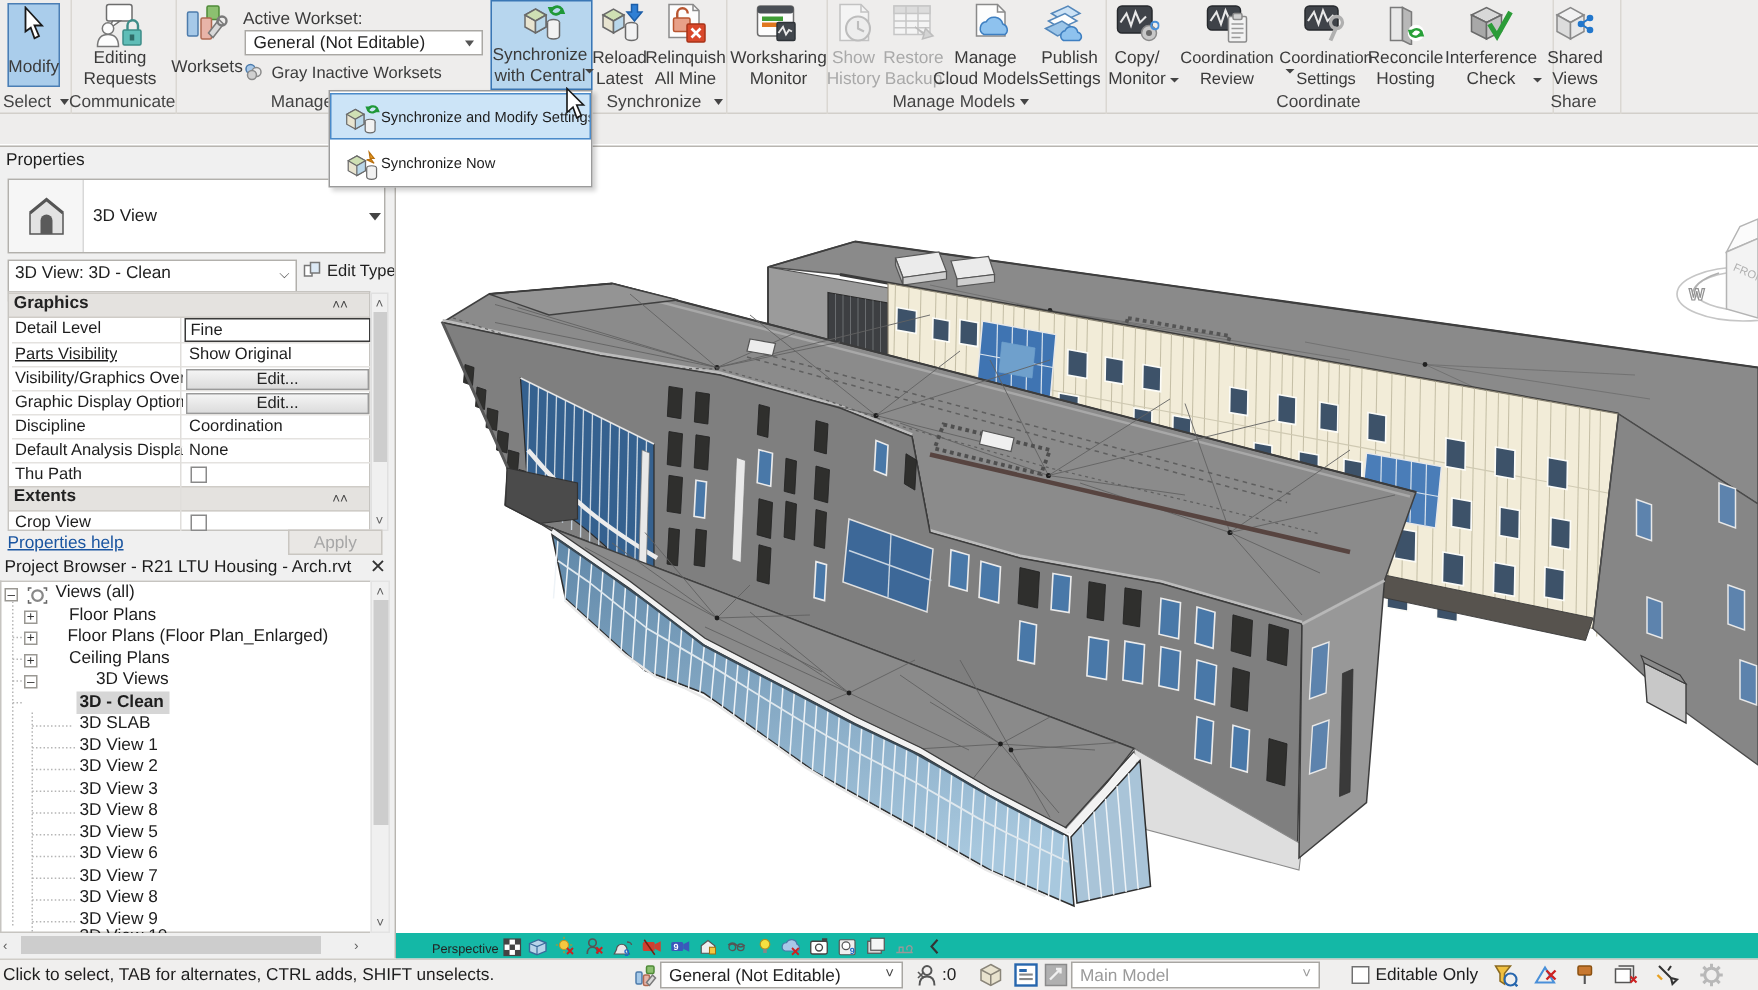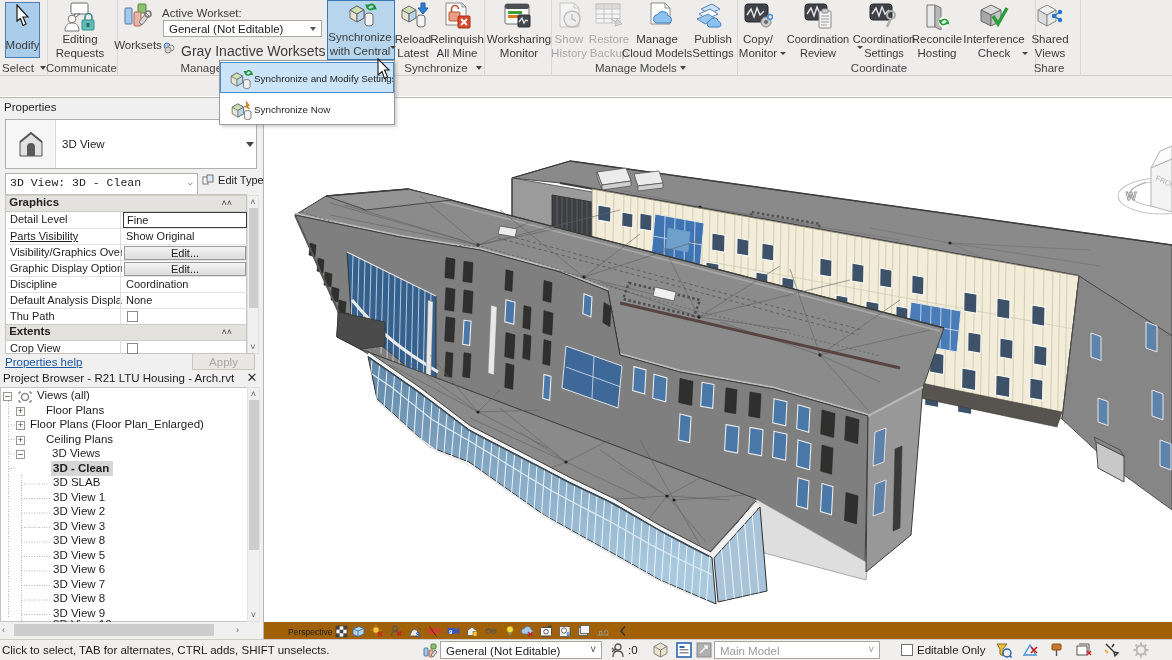--- a/index.html
+++ b/index.html
@@ -26,21 +26,21 @@
 .cbox { position:absolute; width:11px; height:11px; background:#fff; border:1px solid #8a8a8a; }
 
 .titem { position:absolute; left:0; font-size:11.5px; color:#1d1d1d; white-space:nowrap; }
 .pm { position:absolute; width:9px; height:9px; border:1px solid #9a9893; background:#fff; font-size:9px; line-height:7px; text-align:center; color:#333; }
 .sbthumb { background:#cdcdcd; }
 .sbarrow { color:#606060; font-size:9px; text-align:center; }
 
 #statusbar { position:absolute; left:0; top:639px; width:1172px; height:21px; background:#f0efee; border-top:1px solid #d0cdc8; font-size:11.5px; color:#1d1d1d; }
 
 #canvas { position:absolute; left:263px; top:97px; width:909px; height:542px; background:#ffffff; border-top:1px solid #b8b5b0; border-left:1px solid #b8b5b0; }
-#vctrl { position:absolute; left:0px; top:524px; width:909px; height:18px; background:#a16207; font-size:11px; color:#222; }
+#vctrl { position:absolute; left:0px; top:524px; width:909px; height:18px; background:#14b8a6; font-size:11px; color:#222; }
 
 #ddmenu { position:absolute; left:219px; top:60px; width:176px; height:65px; background:#fff; border:1px solid #9b9b9b; box-shadow:2px 2px 3px rgba(0,0,0,0.18); z-index:50; }
 .mitem { position:absolute; left:1px; width:172px; height:31px; font-size:11.5px; color:#1d1d1d; overflow:hidden; }
 </style>
 </head>
 <body>
 <div id="app">
 <div id="ribbon">
       <div class="panelrow"></div>
 
@@ -77,21 +77,21 @@
 <div class="abs" style="left:162px;top:7px;font-size:11.5px;color:#3b3b3b;">Active Workset:</div>
 <div class="combo" style="left:163px;top:20px;width:159px;height:17px;">
         <span style="position:absolute;left:5px;top:2px;">General (Not Editable)</span>
         <span class="arr"></span>
       </div>
 <svg class="abs" style="left:163px;top:42px;" width="13" height="12" viewBox="0 0 13 12">
         <circle cx="4" cy="4" r="3" fill="#a8c8e8" stroke="#4c7bab"></circle>
         <circle cx="8" cy="6" r="3" fill="#e8e8e8" stroke="#8a8a8a"></circle>
         <circle cx="5" cy="8" r="3" fill="#d0d0d0" stroke="#8a8a8a"></circle>
       </svg>
-<div class="abs" style="left:181px;top:43px;font-size:14px;color:#3b3b3b;">Gray Inactive Worksets</div>
+<div class="abs" style="left:181px;top:43px;font-size:11px;color:#3b3b3b;">Gray Inactive Worksets</div>
 <div class="rgroup-label" style="left:177px;width:60px;">Manage C</div>
 
 <div class="abs" style="left:327px;top:0px;width:68px;height:60px;background:#b7d6ee;border:1px solid #3a77b5;"></div>
 <svg class="abs" style="left:347px;top:2px;" width="30" height="28" viewBox="0 0 30 28">
         <path d="M10 4 L17 8 L17 16 L10 20 L3 16 L3 8 Z" fill="#e8e4d0" stroke="#6a6a6a"></path>
         <path d="M3 8 L10 12 L17 8" fill="none" stroke="#6a6a6a"></path>
         <path d="M10 12 L10 20" fill="none" stroke="#6a6a6a"></path>
         <path d="M3 8 L10 4 L17 8 L10 12 Z" fill="#cfe0b4" stroke="#6a6a6a"></path>
         <path d="M10 12 L17 8 L17 16 L10 20 Z" fill="#b9d7ea" stroke="#6a6a6a"></path>
         <ellipse cx="22" cy="13" rx="4" ry="2" fill="#f2f2f2" stroke="#6a6a6a"></ellipse>
@@ -238,21 +238,21 @@
 <div class="abs" style="left:5px;top:21px;width:252px;height:50px;background:#fff;border:1px solid #b2b0ac;"></div>
 <div class="abs" style="left:6px;top:22px;width:50px;height:48px;background:#f6f6f6;border-right:1px solid #d8d8d8;"></div>
 <svg class="abs" style="left:14px;top:30px;" width="34" height="32" viewBox="0 0 34 32">
         <path d="M6 14 L17 5 L28 14 L28 28 L6 28 Z" fill="#e2e2e2" stroke="#555"></path>
         <path d="M6 14 L17 5 L28 14" fill="none" stroke="#555" stroke-width="2"></path>
         <path d="M13 28 V19 a4 4 0 0 1 8 0 V28 Z" fill="#5a5a5a"></path>
       </svg>
 <div class="abs" style="left:62px;top:40px;font-size:11.5px;color:#1d1d1d;">3D View</div>
 <div class="abs" style="left:246px;top:44px;width:0;height:0;border-left:4px solid transparent;border-right:4px solid transparent;border-top:5px solid #444;"></div>
 
-<div class="combo" style="left:5px;top:75px;width:193px;height:28px;border-color:#b2b0ac;font-family:Liberation Mono, monospace;">
+<div class="combo" style="left:5px;top:75px;width:193px;height:28px;border-color:#b2b0ac;">
         <span style="position:absolute;left:4px;top:2px;">3D View: 3D - Clean</span>
         <span style="position:absolute;right:4px;top:3px;color:#555;font-size:9px;">⌵</span>
       </div>
 <div class="abs" style="left:202px;top:76px;width:62px;height:16px;font-size:11px;color:#1d1d1d;white-space:nowrap;"><svg width="13" height="12" viewBox="0 0 13 12" style="vertical-align:-2px;">
           <rect x="1" y="3" width="5" height="7" fill="#fff" stroke="#777"></rect>
           <rect x="5" y="1" width="6" height="7" fill="#dce9f5" stroke="#777"></rect>
         </svg> Edit Type</div>
 
 <div class="abs" style="left:5px;top:96px;width:242px;height:160px;background:#fff;border:1px solid #c6c4c0;"></div>
 <div class="psec" style="top:97px;left:6px;width:240px;">&nbsp;Graphics<span style="position:absolute;right:14px;top:2px;font-weight:normal;font-size:9px;color:#444;">˄˄</span></div>
@@ -335,23 +335,23 @@
 <line x1="21.5" y1="227.5" x2="50" y2="227.5"></line>
 <line x1="21.5" y1="242" x2="50" y2="242"></line>
 <line x1="21.5" y1="253" x2="50" y2="253"></line>
 </g>
 </svg>
 <div class="titem" style="left:3px;top:19px;"><span class="pm" style="left:0px;top:3px;">–</span><svg style="position:absolute;left:14px;top:1px;" width="16" height="14" viewBox="0 0 16 14">
           <path d="M2 4 V2 H4 M12 2 H14 V4 M14 10 V12 H12 M4 12 H2 V10" fill="none" stroke="#666"></path>
           <circle cx="8" cy="7" r="3.5" fill="none" stroke="#888" stroke-width="1.5"></circle>
         </svg><span style="margin-left:34px;">Views (all)</span></div>
 <div class="titem" style="left:16px;top:33.5px;"><span class="pm" style="left:0px;top:3px;">+</span><span style="margin-left:30px;">Floor Plans</span></div>
-<div class="titem" style="left:16px;top:48px;"><span class="pm" style="left:0px;top:3px;">+</span><span style="margin-left:14px;">Floor Plans (Floor Plan_Enlarged)</span></div>
+<div class="titem" style="left:16px;top:48px;"><span class="pm" style="left:0px;top:3px;">+</span><span style="margin-left:29px;">Floor Plans (Floor Plan_Enlarged)</span></div>
 <div class="titem" style="left:16px;top:62.5px;"><span class="pm" style="left:0px;top:3px;">+</span><span style="margin-left:30px;">Ceiling Plans</span></div>
-<div class="titem" style="left:16px;top:77px;"><span class="pm" style="left:0px;top:3px;">–</span><span style="margin-left:36px;">3D Views</span></div>
+<div class="titem" style="left:16px;top:77px;"><span class="pm" style="left:0px;top:3px;">–</span><span style="margin-left:48px;">3D Views</span></div>
 <div class="titem" style="left:51px;top:91.5px;font-weight:bold;"><span style="background:#d6d6d6;padding:1px 4px 2px 2px;">3D - Clean</span></div>
 <div class="titem" style="left:53px;top:106px;">3D SLAB</div>
 <div class="titem" style="left:53px;top:120.5px;">3D View 1</div>
 <div class="titem" style="left:53px;top:135px;">3D View 2</div>
 <div class="titem" style="left:53px;top:149.5px;">3D View 3</div>
 <div class="titem" style="left:53px;top:164px;">3D View 8</div>
 <div class="titem" style="left:53px;top:178.5px;">3D View 5</div>
 <div class="titem" style="left:53px;top:193px;">3D View 6</div>
 <div class="titem" style="left:53px;top:207.5px;">3D View 7</div>
 <div class="titem" style="left:53px;top:222px;">3D View 8</div>

